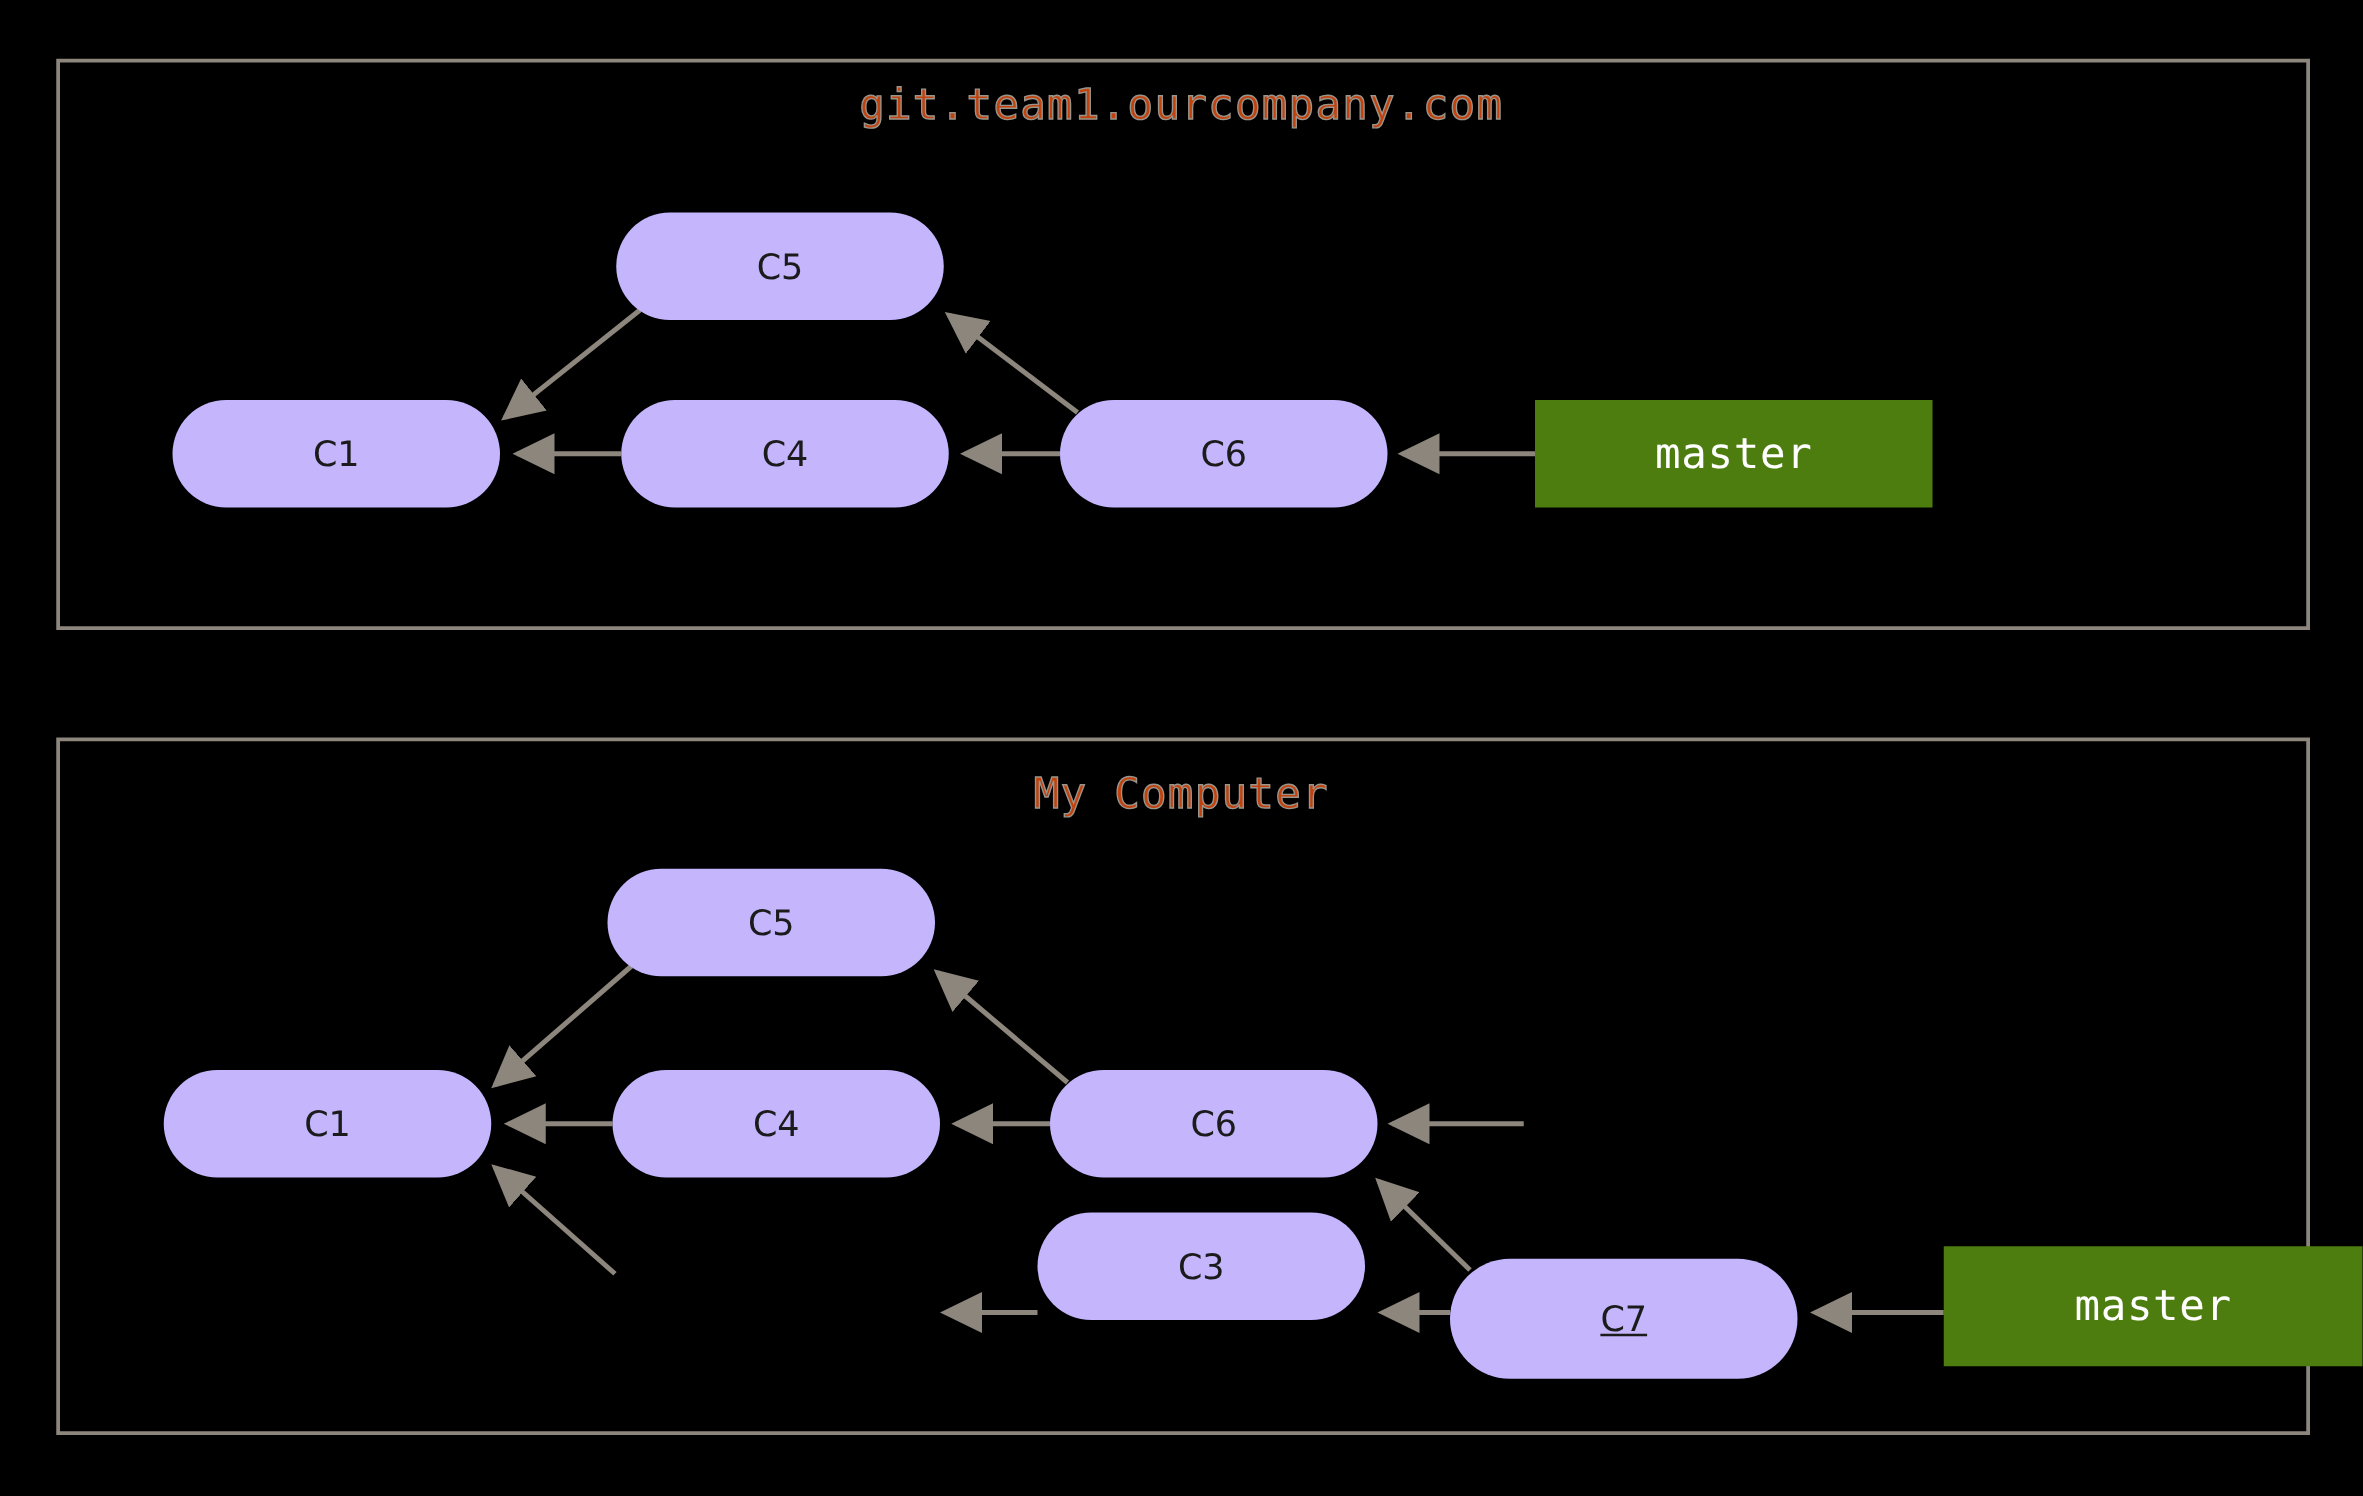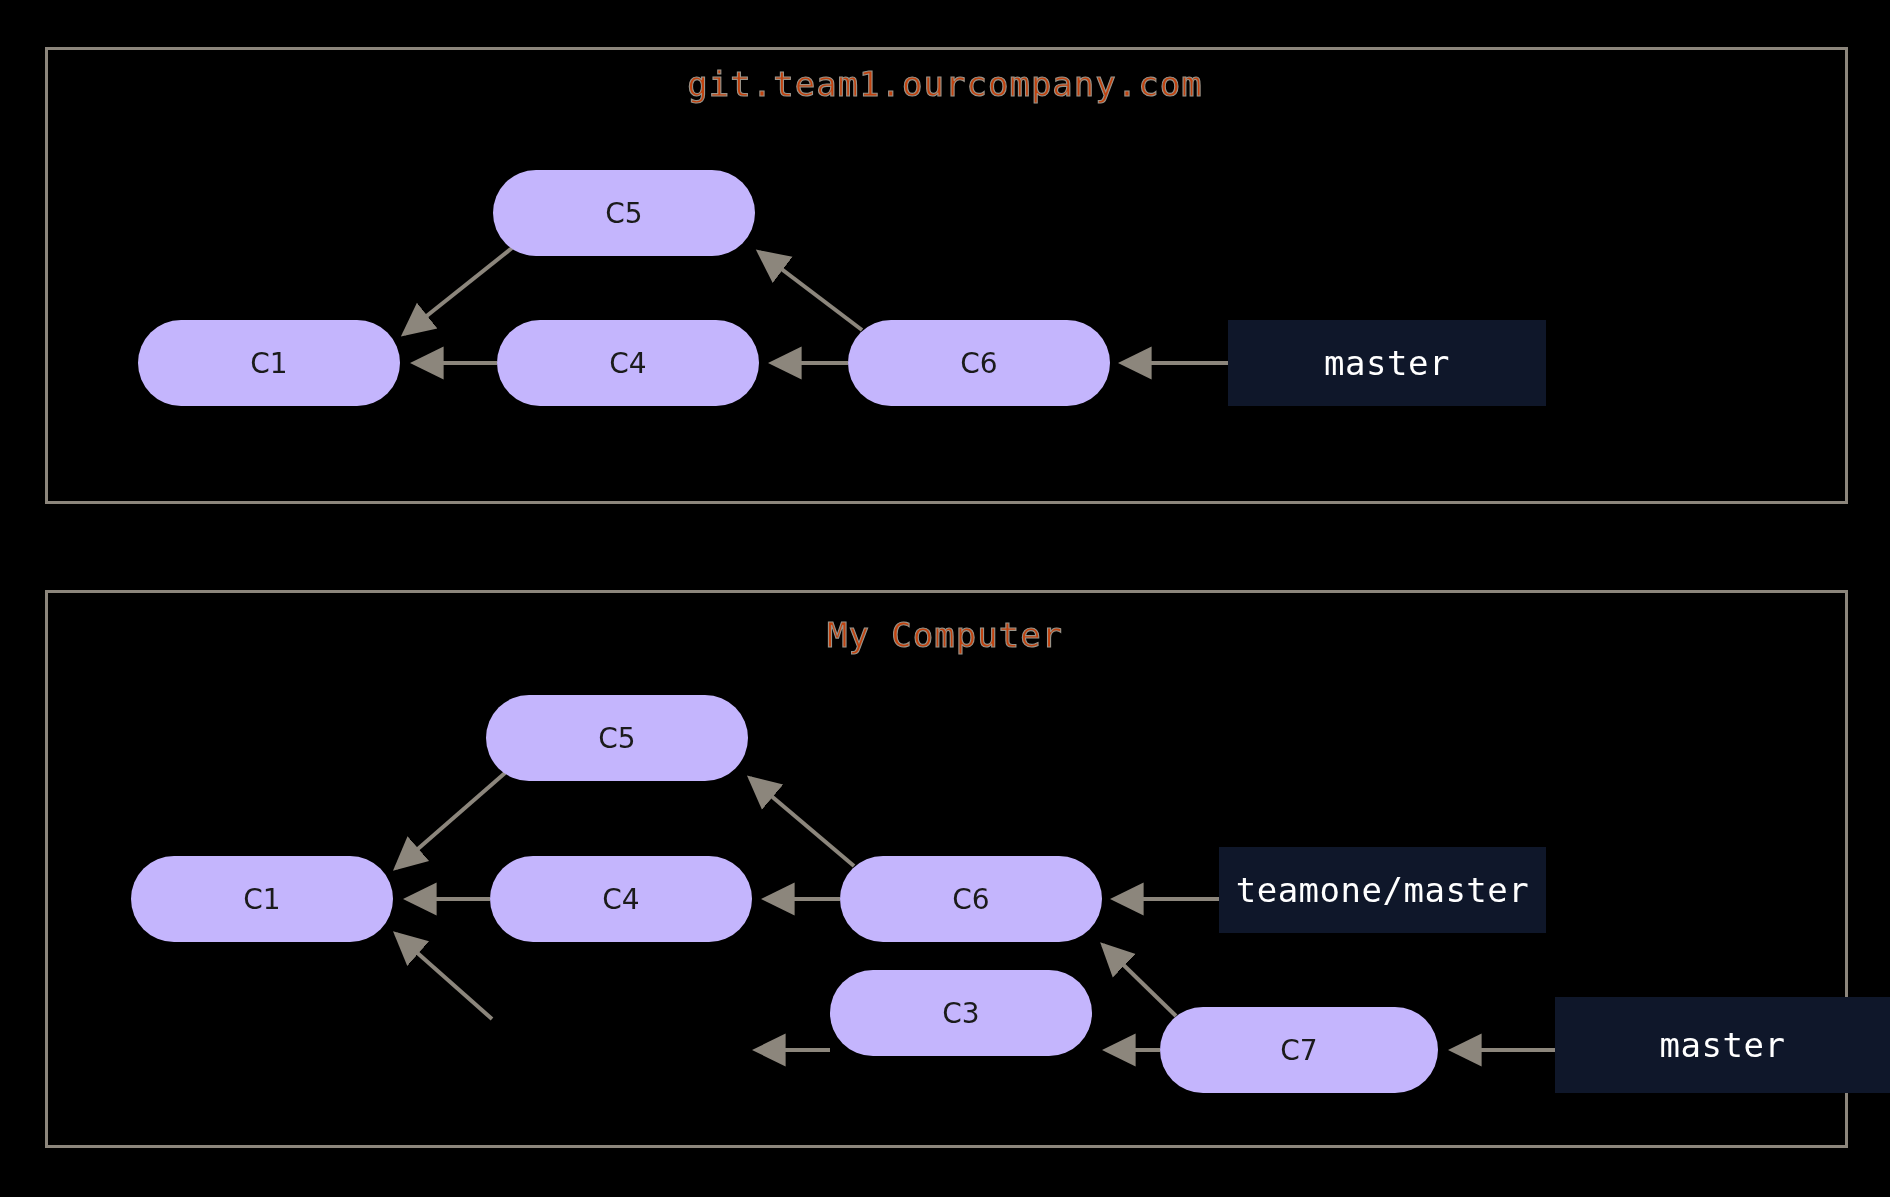--- a/index.html
+++ b/index.html
@@ -70,21 +70,21 @@
     display: flex;
     align-items: center;
     justify-content: center;
     box-sizing: border-box;
     user-select: none;
   }
 
   
   .branch {
     position: absolute;
-    background: #0f172a;
+    background: #4d7c0f;
     color: #ffffff;
     font-family: "DejaVu Sans Mono", monospace;
     font-size: 34px;
     display: flex;
     align-items: center;
     justify-content: center;
     box-sizing: border-box;
     user-select: none;
     letter-spacing: 0.5px;
   }
@@ -163,24 +163,21 @@
   </div>
   <div class="commit" style="left:486px; top:695px; width:262px; height:86px;">
     <span>C5</span>
   </div>
   <div class="commit" style="left:840px; top:856px; width:262px; height:86px;">
     <span>C6</span>
   </div>
   <div class="commit" style="left:830px; top:970px; width:262px; height:86px;">
     <span>C3</span>
   </div>
-  <div class="commit" style="left:1160px; top:1007px; width:278px; height:86px;">
+  <div class="commit" style="left:1160px; top:1007px; width:278px; height:96px;text-decoration:underline;">
     <span>C7</span>
   </div>
 
-  <div class="branch" style="left:1219px; top:847px; width:327px; height:86px;">
-    <span>teamone/master</span>
-  </div>
   <div class="branch" style="left:1555px; top:997px; width:335px; height:96px;">
     <span>master</span>
   </div>
 
 </div>
 
 </body></html>

